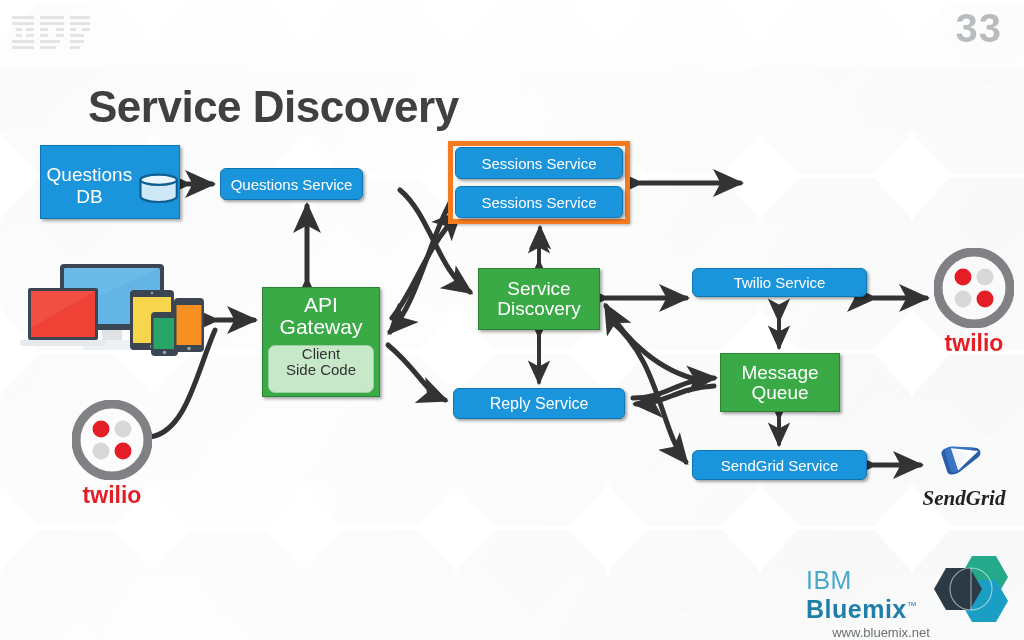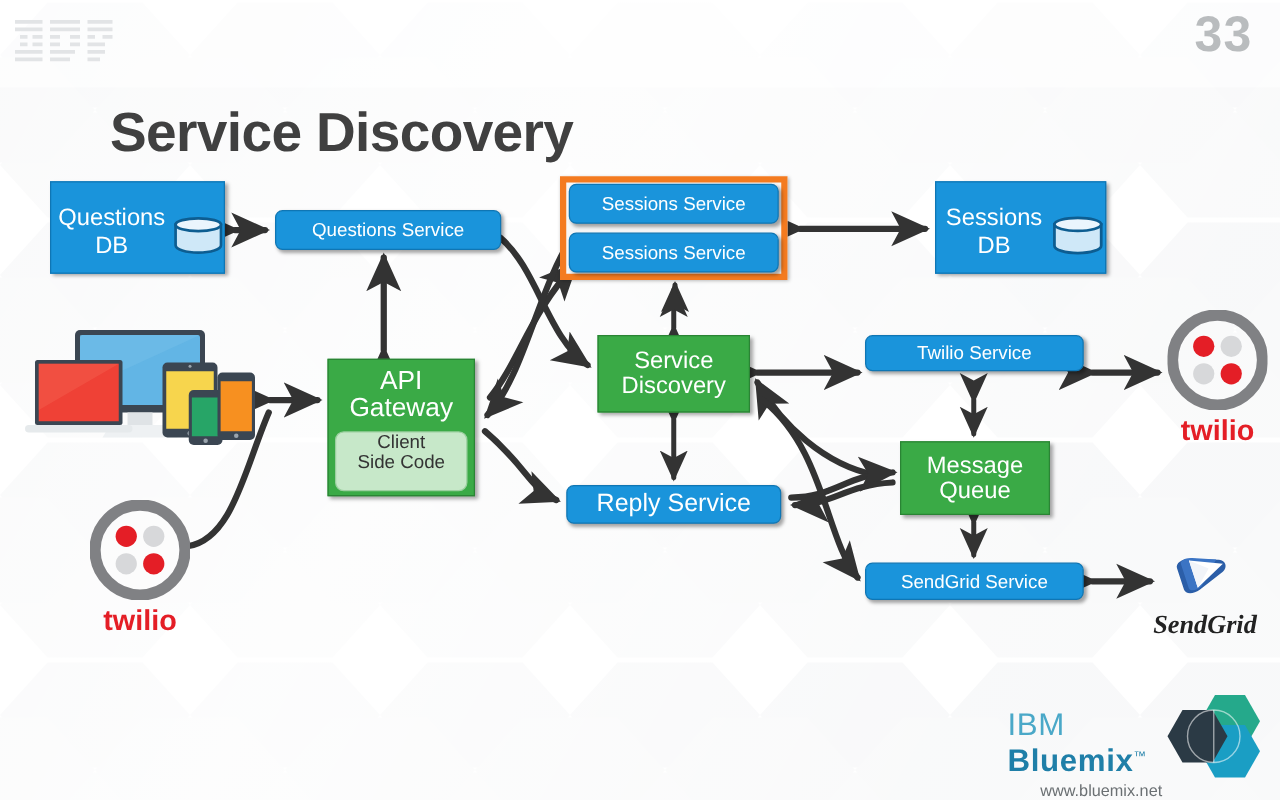--- a/index.html
+++ b/index.html
@@ -209,55 +209,48 @@
   <div class="orange-group" style="left:448px;top:141px;width:182px;height:83px;"></div>
 
   <div class="node blue db-box" style="left:40px;top:145px;width:140px;height:74px;">
     <div class="db-label">Questions DB</div>
     <svg class="cyl" width="50" height="36" viewBox="0 0 50 36" xmlns="http://www.w3.org/2000/svg">
       <path d="M3,8 L3,28 C3,32 13,35 25,35 C37,35 47,32 47,28 L47,8 Z" fill="#cfe8f8" stroke="#0d5d91" stroke-width="2.6"></path>
       <ellipse cx="25" cy="8" rx="22" ry="6.2" fill="#eaf5fd" stroke="#0d5d91" stroke-width="2.6"></ellipse>
     </svg>
   </div>
 
-  <div class="node blue rounded" style="left:220px;top:168px;width:181px;height:32px;font-size:15px;">
+  <div class="node blue rounded" style="left:220px;top:168px;width:143px;height:32px;font-size:15px;">
     <span>Questions Service</span>
   </div>
 
   <div class="node blue rounded" style="left:455px;top:147px;width:168px;height:32px;font-size:15px;">
     <span>Sessions Service</span>
   </div>
 
   <div class="node blue rounded" style="left:455px;top:186px;width:168px;height:32px;font-size:15px;">
     <span>Sessions Service</span>
   </div>
 
-  <div class="node blue db-box" style="left:748px;top:145px;width:137px;height:74px;">
-    <div class="db-label">Sessions DB</div>
-    <svg class="cyl" width="50" height="36" viewBox="0 0 50 36" xmlns="http://www.w3.org/2000/svg">
-      <path d="M3,8 L3,28 C3,32 13,35 25,35 C37,35 47,32 47,28 L47,8 Z" fill="#cfe8f8" stroke="#0d5d91" stroke-width="2.6"></path>
-      <ellipse cx="25" cy="8" rx="22" ry="6.2" fill="#eaf5fd" stroke="#0d5d91" stroke-width="2.6"></ellipse>
-    </svg>
-  </div>
 
   <div class="node green" style="left:262px;top:287px;width:118px;height:110px;align-items:flex-start;padding-top:6px;">
     <span class="node-label" style="font-size:21px;white-space:pre-line;">API
 Gateway</span>
   </div>
   <div class="inner-box" style="left:268px;top:345px;width:106px;height:48px;font-size:15px;">
     <span style="white-space:pre-line;">Client
 Side Code</span>
   </div>
 
   <div class="node green" style="left:478px;top:268px;width:122px;height:62px;">
     <span class="node-label" style="font-size:19px;white-space:pre-line;">Service
 Discovery</span>
   </div>
 
-  <div class="node blue rounded" style="left:453px;top:388px;width:172px;height:31px;font-size:20px;">
+  <div class="node blue rounded" style="left:453px;top:388px;width:172px;height:31px;font-size:16px;">
     <span>Reply Service</span>
   </div>
 
   <div class="node blue rounded" style="left:692px;top:268px;width:175px;height:29px;font-size:15px;">
     <span>Twilio Service</span>
   </div>
 
   <div class="node green" style="left:720px;top:353px;width:120px;height:59px;">
     <span class="node-label" style="font-size:19px;white-space:pre-line;">Message
 Queue</span>

